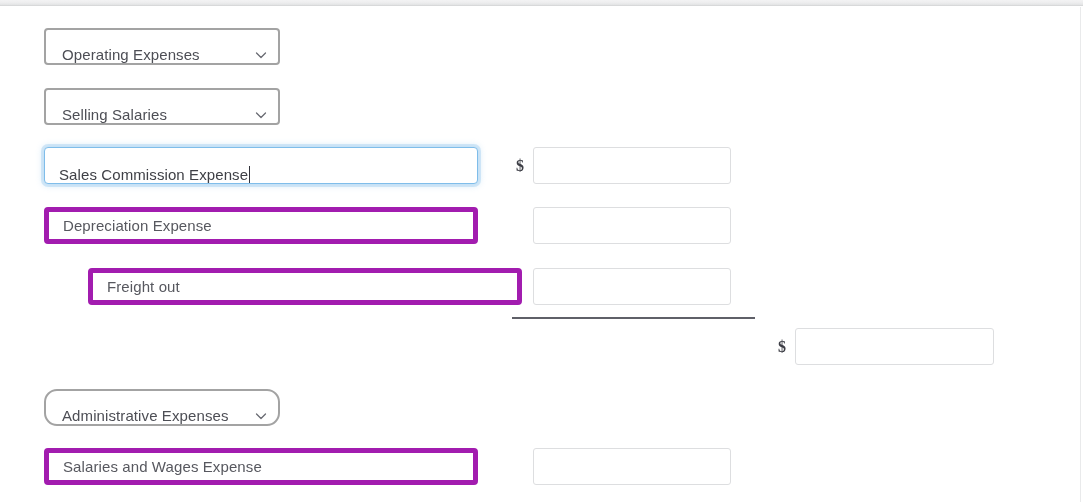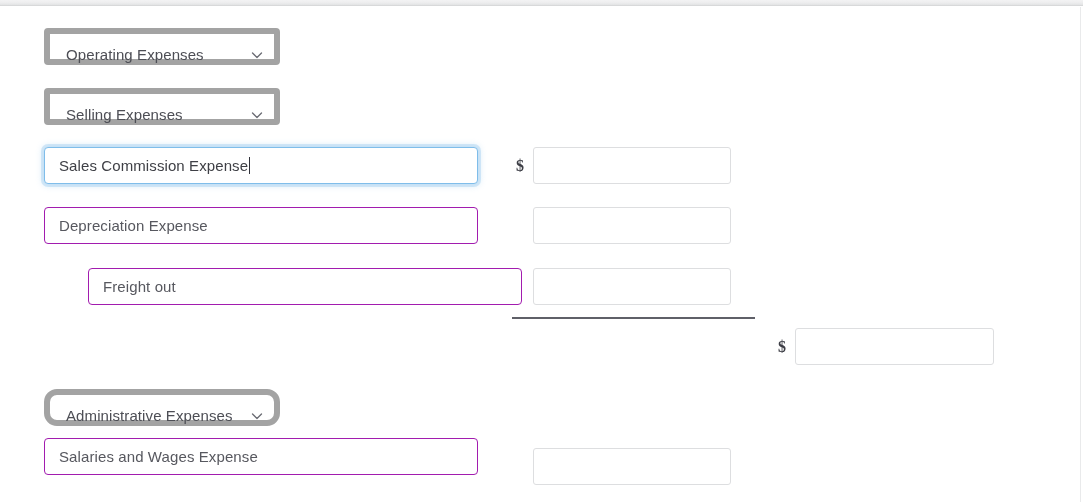--- a/index.html
+++ b/index.html
@@ -42,21 +42,21 @@
     background: #e9eaeb;
   }
 
   
   .select-box {
     position: absolute;
     left: 44px;
     width: 236px;
     height: 37px;
     box-sizing: border-box;
-    border: 6px solid #a3a3a3;
+    border: 2px solid #a3a3a3;
     border-radius: 4px;
     background: #ffffff;
     display: flex;
     align-items: center;
     padding: 16px 10px 0 16px;
     cursor: pointer;
   }
   .select-label {
     flex: 1 1 auto;
     font-size: 15px;
@@ -74,35 +74,36 @@
   }
   .chevron svg { display: block; }
 
   
   .name-input {
     position: absolute;
     left: 44px;
     width: 434px;
     height: 37px;
     box-sizing: border-box;
-    border: 1px solid #a21caf;
+    border: 5px solid #a21caf;
     border-radius: 4px;
     background: #ffffff;
     display: flex;
     align-items: center;
     padding: 0 12px 0 14px;
     font-size: 15px;
     color: #57585f;
     letter-spacing: .1px;
     cursor: text;
   }
   .name-input.focused {
     border: 1px solid #7fbdea;
     box-shadow: 0 0 0 3px rgba(124,186,232,.28), 0 0 6px 2px rgba(124,186,232,.30);
     color: #3f4046;
+    align-items: flex-end;
   }
   .caret {
     display: inline-block;
     width: 1px;
     height: 17px;
     background: #31323a;
     margin-left: 1px;
     vertical-align: middle;
   }
 
@@ -152,21 +153,21 @@
   <div class="select-box" style="top:21px;">
     <span class="select-label">Operating Expenses</span>
     <span class="chevron">
       <svg viewBox="0 0 14 14" width="14" height="14" fill="none" stroke="currentColor" stroke-width="1.3" stroke-linecap="round" stroke-linejoin="round">
         <polyline points="2.5,5 7,9.5 11.5,5"></polyline>
       </svg>
     </span>
   </div>
 
   <div class="select-box" style="top:81px;">
-    <span class="select-label">Selling Expenses</span>
+    <span class="select-label">Selling Salaries</span>
     <span class="chevron">
       <svg viewBox="0 0 14 14" width="14" height="14" fill="none" stroke="currentColor" stroke-width="1.3" stroke-linecap="round" stroke-linejoin="round">
         <polyline points="2.5,5 7,9.5 11.5,5"></polyline>
       </svg>
     </span>
   </div>
 
   <div class="name-input focused" style="top:140px;">
     <span>Sales Commission Expense</span>
       <span class="caret"></span>
@@ -201,21 +202,21 @@
 
   <div class="select-box" style="top:382px;border-radius:13px;">
     <span class="select-label">Administrative Expenses</span>
     <span class="chevron">
       <svg viewBox="0 0 14 14" width="14" height="14" fill="none" stroke="currentColor" stroke-width="1.3" stroke-linecap="round" stroke-linejoin="round">
         <polyline points="2.5,5 7,9.5 11.5,5"></polyline>
       </svg>
     </span>
   </div>
 
-  <div class="name-input" style="top:431px;">
+  <div class="name-input" style="top:441px;">
     <span>Salaries and Wages Expense</span>
   </div>
   <div class="money-group" style="left:515px; top:441px;">
     <span class="dollar-sign hidden"></span>
     <div class="money-input" title=""></div>
   </div>
 
 </div>
 
 <div id="content-edge-right"></div>

